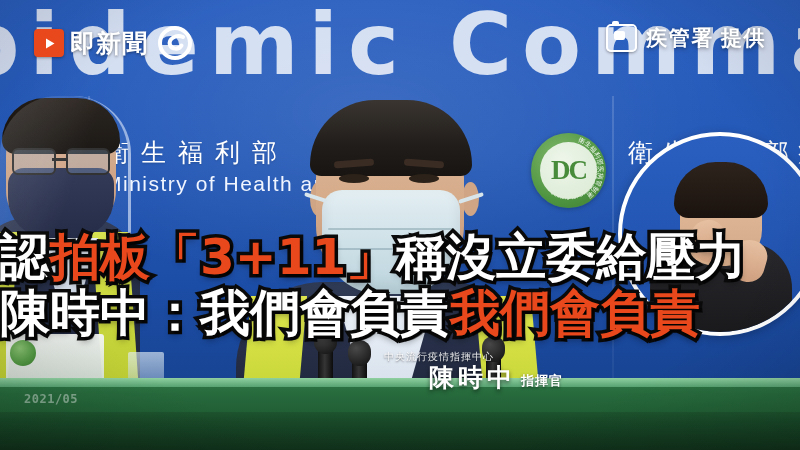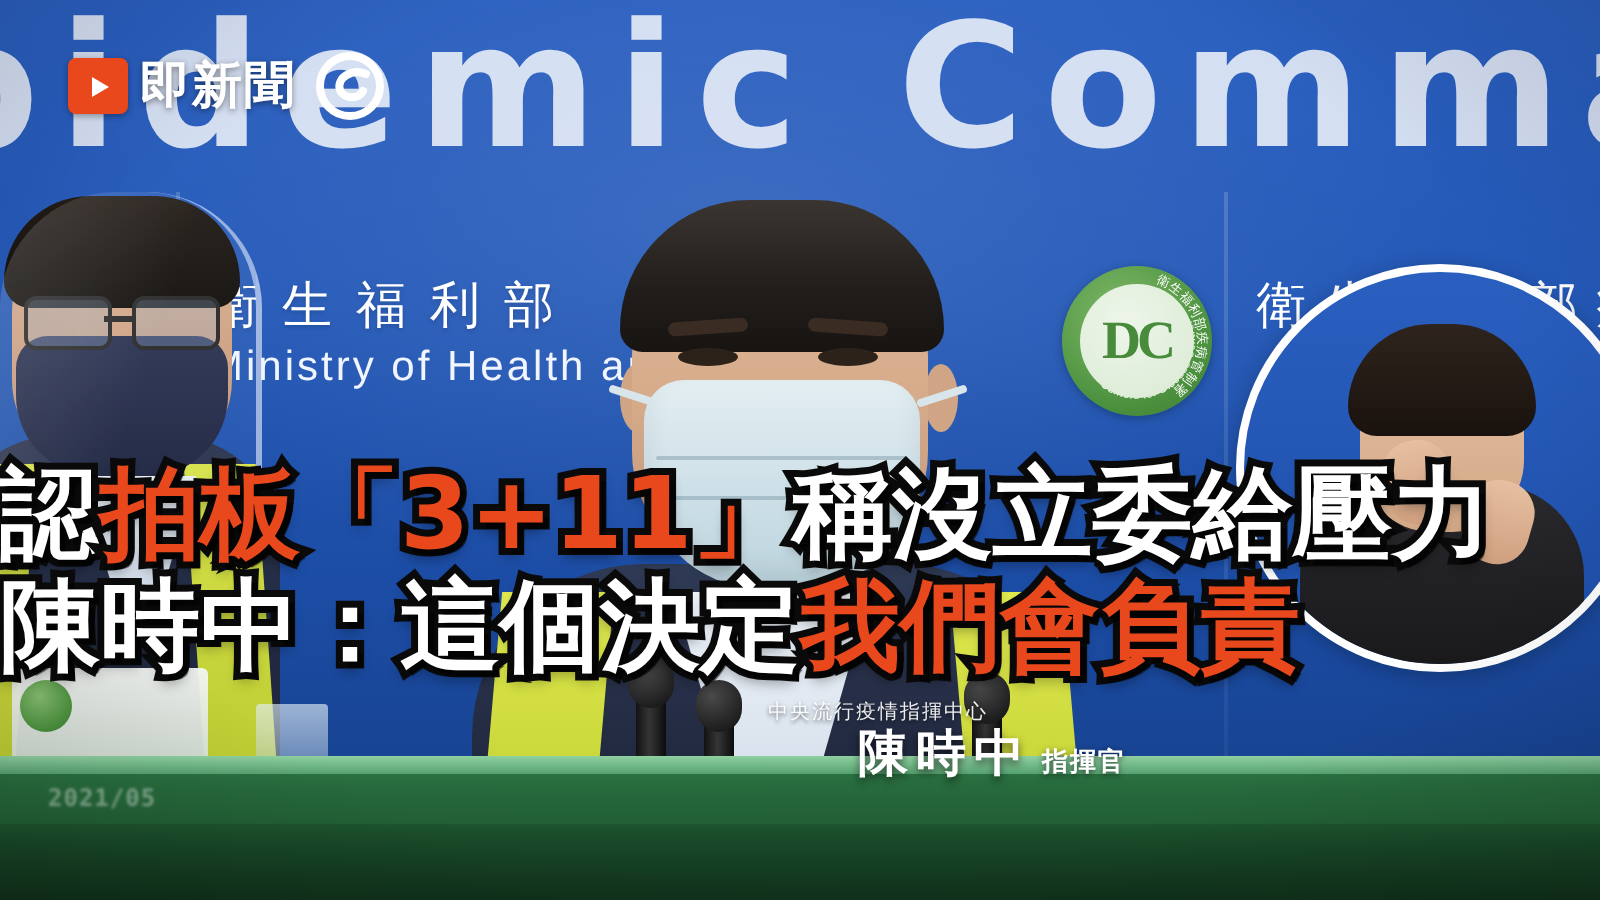--- a/index.html
+++ b/index.html
@@ -600,28 +600,32 @@
           <polygon points="3,1.5 11.5,6.5 3,11.5" fill="#ffffff"></polygon>
         </svg>
     </div>
     <div class="chan-name">即新聞</div>
     <svg class="chan-mark" viewBox="0 0 34 34">
       <circle cx="17" cy="17" r="15" fill="none" stroke="#ffffff" stroke-width="4"></circle>
       <path d="M 25 11 C 18 8, 10 13, 12 19 C 13.5 23.5, 21 24, 23.5 19.5" fill="none" stroke="#ffffff" stroke-width="4" stroke-linecap="round"></path>
     </svg>
   </div>
 
+  <div class="source-badge">
+    <div class="source-icon"></div>
+    <div class="source-text">疾管署 提供</div>
+  </div>
 
   <div class="nameplate">
     <span class="np-org">中央流行疫情指揮中心</span>
     <div class="np-row">
       <span class="np-name">陳時中</span>
       <span class="np-title">指揮官</span>
     </div>
   </div>
 
   <div class="headline">
     <div class="hl-line l1"><span class="seg white">認</span><span class="seg accent">拍板「3+11」</span><span class="seg white">稱沒立委給壓力</span></div>
-    <div class="hl-line l2"><span class="seg white">陳時中：這個決定</span><span class="seg accent">我們會負責</span></div>
+    <div class="hl-line l2"><span class="seg white">陳時中：我們會負責</span><span class="seg accent">我們會負責</span></div>
   </div>
 
 
 </div>
 
 </body></html>

